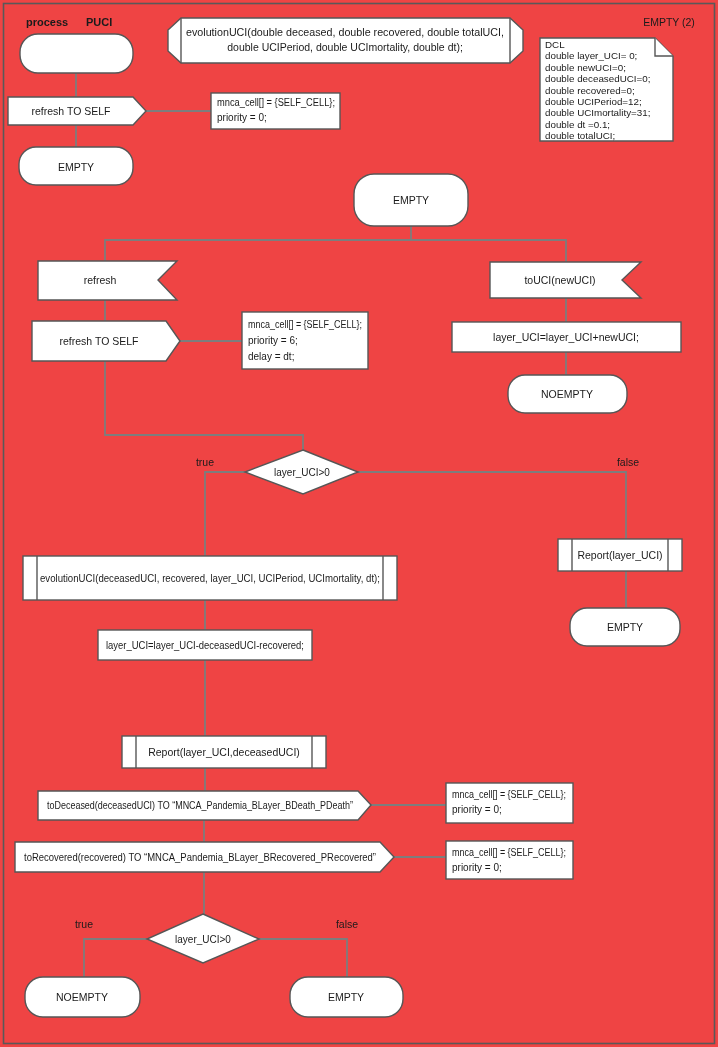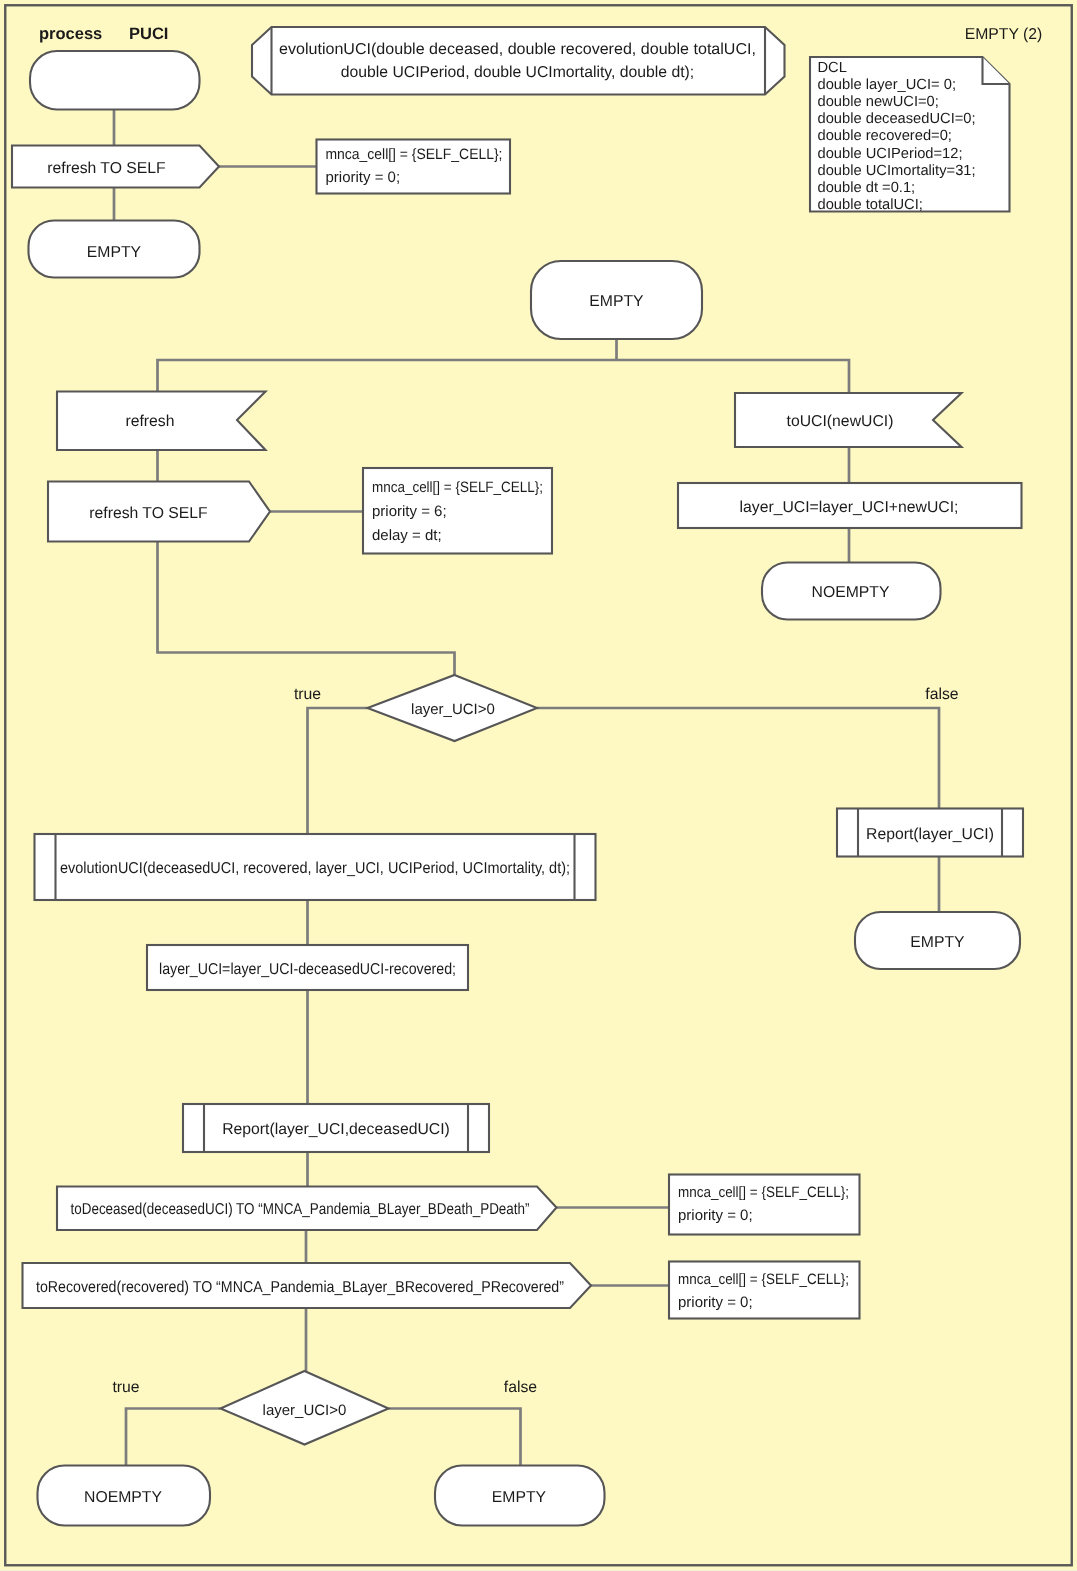--- a/index.html
+++ b/index.html
@@ -1,16 +1,16 @@
 <!DOCTYPE html>
 <html><head>
 <meta charset="utf-8">
 <style>
   html,body { margin:0; padding:0; background:#e8e8e8; }
-  .canvas { width:718px; height:1047px; background:#fef9c3; position:relative; margin:0 auto; }
+  .canvas { width:718px; height:1047px; background:#ef4444; position:relative; margin:0 auto; }
   svg { display:block; }
   svg text { font-family:"Liberation Sans", sans-serif; fill:#1b1b1b; }
   .sh  { fill:#ffffff; stroke:#565656; stroke-width:1.4; }
   .bar { stroke:#565656; stroke-width:1.4; }
   .cn  { stroke:#7d7d7d; stroke-width:1.8; fill:none; }
   .t   { font-size:10.5px; }
   .ts  { font-size:10px; }
   .td  { font-size:9.8px; }
   .tb  { font-size:11px; font-weight:bold; }
 </style>

